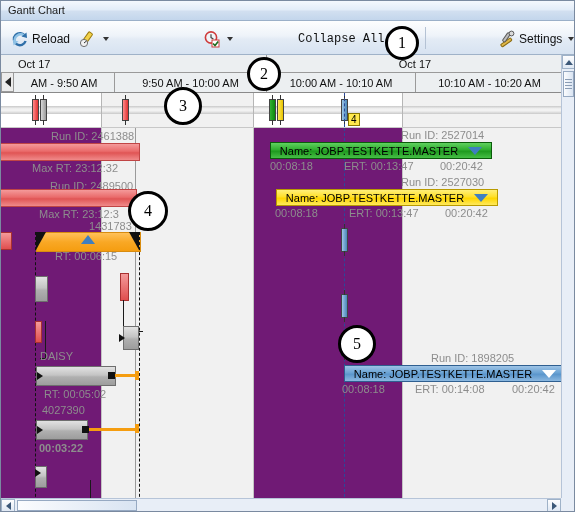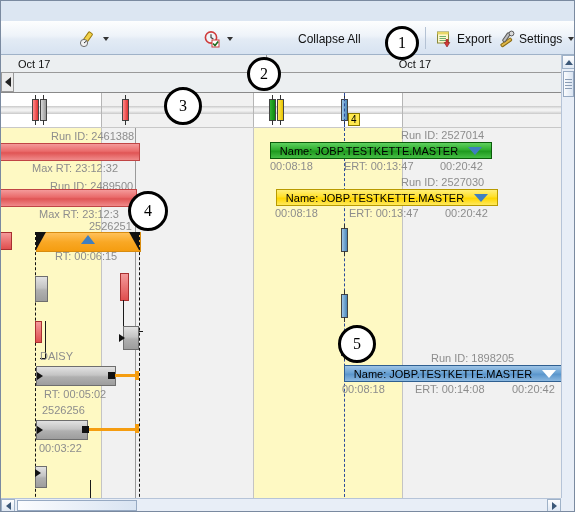--- a/index.html
+++ b/index.html
@@ -60,21 +60,21 @@
   .stick{position:absolute;width:7px;height:22px;top:6px;border:1px solid #444;box-sizing:border-box;}
   .stick:before,.stick:after{content:"";position:absolute;left:50%;margin-left:-0.5px;width:1px;height:5px;background:#333;}
   .stick:before{top:-5px;} .stick:after{bottom:-5px;}
   .s-red{background:linear-gradient(to right,#ff8a8a,#e03030);}
   .s-gray{background:linear-gradient(to right,#d8d8d8,#9a9a9a);}
   .s-green{background:linear-gradient(to right,#36b036,#0c8a0c);}
   .s-yellow{background:linear-gradient(to right,#ffe95c,#e8c400);}
   .s-blue{background:linear-gradient(to right,#9dc6e8,#4a86b8);}
 
   
-  .canvas{position:absolute;left:0;top:127px;width:562px;height:384px;background:#fef9c3;overflow:hidden;}
+  .canvas{position:absolute;left:0;top:127px;width:562px;height:384px;background:#701a75;overflow:hidden;}
   .colshade{position:absolute;top:0;height:100%;background:#f1f1f1;}
   .colline{position:absolute;top:0;width:1px;height:100%;background:#9a9a9a;}
   .colline.lt{background:#c4c4c4;}
   .dashline{position:absolute;top:0;width:0;height:100%;border-left:1px dashed #2a4a9a;}
 
   .lbl{position:absolute;color:#8d8d8d;font-size:11px;white-space:nowrap;}
 
   
   .bar{position:absolute;box-sizing:border-box;}
   .bar-red{background:linear-gradient(to bottom,#f49a9a 0%,#ea6b6b 45%,#e05555 55%,#f08a8a 100%);
@@ -112,23 +112,37 @@
   .sb-thumb{position:absolute;background:linear-gradient(to right,#fbfcfe,#d9e4f2);
     border:1px solid #96a9c2;box-sizing:border-box;}
   .grip{width:7px;height:1px;background:#8a9cb4;margin:1px 0;}
   .corner{position:absolute;right:0;bottom:0;width:13px;height:13px;background:#e8eef7;}
 </style>
 </head>
 <body>
 
 <div class="app">
 
+  <div class="titlebar">
+    <div class="txt">Gantt Chart</div>
+  </div>
 
   <div class="toolbar">
 
+    <div class="tb-item" style="left:6px;">
+      <span class="ico">
+        <svg width="18" height="18" viewBox="0 0 18 18">
+          <path d="M14 6a6 6 0 1 0 .6 5" fill="none" stroke="#2f6fa8" stroke-width="2.4"></path>
+          <path d="M4 12a6 6 0 0 1 9.2-6.6" fill="none" stroke="#8fc2e6" stroke-width="2.4"></path>
+          <polygon points="15.5,2.5 16,8 10.5,6.5" fill="#2f6fa8"></polygon>
+          <polygon points="2.5,15.5 2,10 7.5,11.5" fill="#8fc2e6"></polygon>
+        </svg>
+      </span>
+      <span>Reload</span>
+    </div>
 
     <div class="tb-item" style="left:74px;">
       <span class="ico">
         <svg width="18" height="18" viewBox="0 0 18 18">
           <rect x="6" y="1.5" width="4.5" height="12" rx="1" fill="#f2d24a" stroke="#9a7b10" transform="rotate(35 8 8)"></rect>
           <circle cx="5" cy="13" r="3.6" fill="#f2f2f2" stroke="#6e6e6e"></circle>
           <path d="M5 13 L7.5 11" stroke="#333" stroke-width="1"></path>
         </svg>
       </span>
       <i class="caret"></i>
@@ -140,37 +154,26 @@
           <circle cx="8" cy="7.5" r="5.6" fill="#f0f4f8" stroke="#cf3b3b" stroke-width="1.6"></circle>
           <path d="M8 4.2 V7.6 L10.4 9" stroke="#444" stroke-width="1.2" fill="none"></path>
           <rect x="9" y="10" width="7" height="7" fill="#fff" stroke="#cf3b3b"></rect>
           <path d="M10 13.5 l2 2 l3.2 -4" stroke="#1d6b1d" stroke-width="1.6" fill="none"></path>
         </svg>
       </span>
       <i class="caret"></i>
     </div>
 
 
-    <div class="tb-item" style="left:293px;">
+    <div class="tb-item" style="left:293px;font-family:Liberation Mono, monospace;">
       <span>Collapse All</span>
     </div>
 
     <div class="tb-sep" style="left:424px;"></div>
 
-    <div class="tb-item" style="left:431px;">
-      <span class="ico">
-        <svg width="18" height="18" viewBox="0 0 18 18">
-          <rect x="1.5" y="2" width="11" height="11" fill="#fff8cc" stroke="#8a8a3a"></rect>
-          <rect x="1.5" y="2" width="11" height="2.4" fill="#e8d766"></rect>
-          <path d="M3.5 6.5 H10 M3.5 8.5 H10 M3.5 10.5 H10" stroke="#6fae6f" stroke-width="1.1"></path>
-          <polygon points="11,17 8.2,12.5 10,12.5 10,9.5 12,9.5 12,12.5 13.8,12.5" fill="#d23a3a" stroke="#8a1a1a" stroke-width="0.6"></polygon>
-        </svg>
-      </span>
-      <span>Export</span>
-    </div>
 
     <div class="tb-item" style="left:493px;">
       <span class="ico">
         <svg width="18" height="18" viewBox="0 0 18 18">
           <rect x="2" y="11" width="12" height="3" rx="1" fill="#e0b84a" stroke="#8a6a10" transform="rotate(-35 8 12)"></rect>
           <rect x="7" y="2" width="3" height="10" rx="1" fill="#bfbfbf" stroke="#5a5a5a" transform="rotate(35 8 7)"></rect>
           <circle cx="13.5" cy="3.5" r="2.4" fill="#d9d9d9" stroke="#5a5a5a"></circle>
         </svg>
       </span>
       <span>Settings</span>
@@ -185,20 +188,29 @@
     <div class="tl-arrow" style="right:0;">
       <i style="border-top:5px solid transparent;border-bottom:5px solid transparent;border-left:6px solid #222;"></i>
     </div>
 
     <div class="tl-row1">
       <div class="tl-cell l" style="left:0;width:252px;">Oct 17</div>
       <div class="tl-div" style="left:252px;"></div>
       <div class="tl-cell" style="left:253px;width:296px;">Oct 17</div>
     </div>
 
+    <div class="tl-row2">
+      <div class="tl-cell" style="left:0;width:100px;">AM - 9:50 AM</div>
+      <div class="tl-div" style="left:100px;"></div>
+      <div class="tl-cell" style="left:101px;width:151px;">9:50 AM - 10:00 AM</div>
+      <div class="tl-div" style="left:252px;"></div>
+      <div class="tl-cell" style="left:253px;width:148px;">10:00 AM - 10:10 AM</div>
+      <div class="tl-div" style="left:401px;"></div>
+      <div class="tl-cell" style="left:402px;width:147px;">10:10 AM - 10:20 AM</div>
+    </div>
   </div>
 
   <div class="mstrip">
     <div class="shade" style="left:101px;width:151px;"></div>
     <div class="shade" style="left:402px;width:160px;"></div>
     <div class="band"></div>
     <div class="vline" style="left:100px;"></div>
     <div class="vline" style="left:252px;"></div>
     <div class="vline" style="left:401px;"></div>
 
@@ -223,21 +235,21 @@
     <div class="dashline" style="left:343px;"></div>
 
     <div class="lbl" style="left:50px;top:2px;">Run ID: 2461388</div>
     <div class="bar bar-red" style="left:-6px;top:15px;width:145px;height:18px;"></div>
     <div class="lbl" style="left:31px;top:34px;">Max RT: 23:12:32</div>
 
     <div class="lbl" style="left:49px;top:52px;text-decoration:underline;">Run ID: 2489500</div>
     <div class="bar bar-red" style="left:-6px;top:61px;width:142px;height:18px;"></div>
     <div class="lbl" style="left:38px;top:80px;">Max RT: 23:12:3</div>
 
-    <div class="lbl" style="left:88px;top:92px;">2526251</div>
+    <div class="lbl" style="left:88px;top:92px;">1431783</div>
     <div class="bar bar-smred" style="left:-5px;top:104px;width:16px;height:18px;"></div>
     <div style="position:absolute;left:35px;top:104px;width:103px;height:18px;">
       <div class="bar-orange" style="position:absolute;left:0;top:0;width:100%;height:100%;"></div>
       <div style="position:absolute;left:0;top:0;width:0;height:0;border-left:10px solid #111;border-bottom:18px solid transparent;"></div>
       <div style="position:absolute;right:0;top:0;width:0;height:0;border-right:10px solid #111;border-bottom:18px solid transparent;"></div>
       <div style="position:absolute;left:50%;margin-left:-7px;top:3px;width:0;height:0;border-left:7px solid transparent;border-right:7px solid transparent;border-bottom:9px solid #3f7fc0;"></div>
     </div>
     <div class="lbl" style="left:54px;top:122px;">RT: 00:06:15</div>
 
     <div class="conn" style="left:34px;top:104px;width:105px;height:290px;border-style:dashed;border-top:none;border-color:#111;"></div>
@@ -254,27 +266,27 @@
     <div class="arrowblk" style="left:118px;top:206px;"></div>
 
     <div class="lbl" style="left:39px;top:222px;">DAISY</div>
     <div class="bar bar-gray" style="left:35px;top:238px;width:80px;height:20px;"></div>
     <div class="arrowblk" style="left:36px;top:244px;"></div>
     <div class="sqblk" style="left:107px;top:244px;"></div>
     <div class="linkline" style="left:114px;top:246px;width:22px;"></div>
     <div class="sqblk" style="left:134px;top:243px;width:4px;height:9px;background:#f59d10;"></div>
     <div class="lbl" style="left:43px;top:260px;">RT: 00:05:02</div>
 
-    <div class="lbl" style="left:41px;top:276px;">2526256</div>
+    <div class="lbl" style="left:41px;top:276px;">4027390</div>
     <div class="bar bar-gray" style="left:35px;top:292px;width:52px;height:20px;"></div>
     <div class="arrowblk" style="left:36px;top:298px;"></div>
     <div class="sqblk" style="left:81px;top:298px;"></div>
     <div class="linkline" style="left:88px;top:300px;width:48px;"></div>
     <div class="sqblk" style="left:134px;top:296px;width:4px;height:9px;background:#f59d10;"></div>
-    <div class="lbl" style="left:38px;top:314px;">00:03:22</div>
+    <div class="lbl" style="left:38px;top:314px;font-weight:bold;">00:03:22</div>
 
     <div class="bar bar-gray" style="left:34px;top:338px;width:12px;height:22px;"></div>
     <div class="arrowblk" style="left:34px;top:341px;"></div>
     <div class="conn" style="left:40px;top:352px;width:50px;height:36px;border-left:none;border-top:none;"></div>
 
     <div class="lbl" style="left:50px;top:372px;">2526257</div>
 
     <div class="conn" style="left:93px;top:375px;width:30px;height:22px;border-left:none;border-bottom:none;"></div>
 
     <div class="lbl" style="left:400px;top:1px;">Run ID: 2527014</div>

